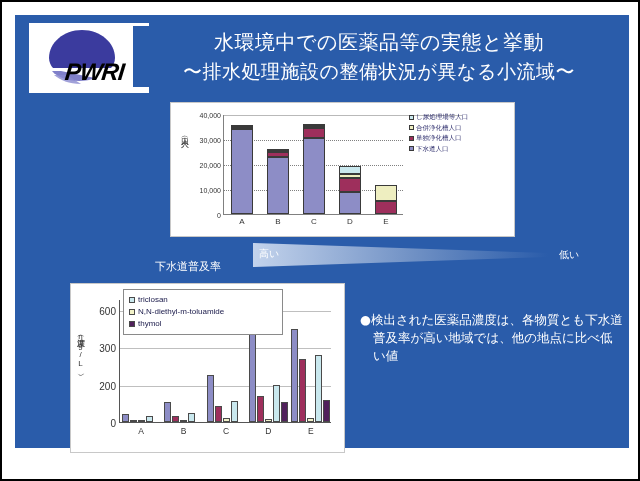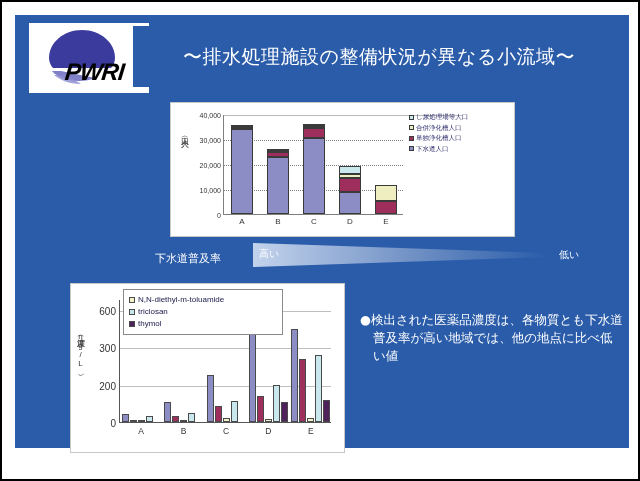--- a/index.html
+++ b/index.html
@@ -67,21 +67,21 @@
   .c1-xlab{position:absolute;top:102px;font-size:8px;color:#333;
     transform:translateX(-50%);}
   #c1-legend{
     position:absolute;left:238px;top:9px;font-size:6.5px;color:#2a2a6a;line-height:10.5px;
   }
   #c1-legend .row{display:flex;align-items:center;white-space:nowrap;}
   #c1-legend .sw{width:5px;height:5px;margin-right:2px;box-sizing:border-box;border:1px solid #3a3a3a;flex:none;}
 
   
   #rate-row{position:absolute;left:140px;top:228px;width:470px;height:26px;}
-  #rate-label{position:absolute;left:0;top:8px;font-size:11px;color:#ffffff;
+  #rate-label{position:absolute;left:0;top:16px;font-size:11px;color:#ffffff;
      font-family:"DejaVu Sans","Liberation Sans",sans-serif;}
   #rate-arrow{position:absolute;left:98px;top:0px;width:295px;height:24px;}
   #rate-high{position:absolute;left:104px;top:4px;font-size:10px;color:#ffffff;
      font-family:"DejaVu Sans","Liberation Sans",sans-serif;}
   #rate-low{position:absolute;left:404px;top:5px;font-size:10px;color:#ffffff;
      font-family:"DejaVu Sans","Liberation Sans",sans-serif;}
 
   
   #chart2{
     position:absolute;left:55px;top:268px;width:275px;height:170px;
@@ -124,20 +124,21 @@
     <div id="logo">
       <svg class="logo-dome" viewBox="0 0 82 60">
         <path d="M41 2 C60 2 74 15 74 30 C74 34 72 38 70 40 L12 40 C10 38 8 34 8 30 C8 15 22 2 41 2 Z" fill="#3b3b9e"></path>
         <path d="M11 43 C16 49 26 53 38 53 C44 53 50 52 54 50 L20 43 Z" fill="#6a6ac0" opacity="0.85"></path>
         <path d="M13 47 C19 52 28 56 40 56 L26 47 Z" fill="#8a8ad0" opacity="0.8"></path>
       </svg>
       <div class="logo-word">PWRI</div>
     </div>
 
     <div id="title">
+      <div class="t1">水環境中での医薬品等の実態と挙動</div>
       <div class="t2">〜排水処理施設の整備状況が異なる小流域〜</div>
     </div>
 
     <div id="chart1">
       <div id="c1-ylabel">人口（人）</div>
       <div id="c1-plot">
           <div class="topline"></div>
           <div class="c1-tick" style="top: 100px;">0</div>
           <div class="gl" style="top: 75px;"></div>
           <div class="c1-tick" style="top: 75px;">10,000</div>
@@ -250,28 +251,28 @@
           <div class="c2-xlab" style="left: 148.4px;">D</div>
           <div class="c2-bar" style="left: 171.3px; height: 93.1818px; background: rgb(141, 141, 198);"></div>
           <div class="c2-bar" style="left: 179.3px; height: 63.3636px; background: rgb(158, 47, 92);"></div>
           <div class="c2-bar" style="left: 187.3px; height: 4.1px; background: rgb(242, 242, 200);"></div>
           <div class="c2-bar" style="left: 195.3px; height: 67.0909px; background: rgb(201, 232, 238);"></div>
           <div class="c2-bar" style="left: 203.3px; height: 22.3636px; background: rgb(81, 33, 92);"></div>
           <div class="c2-xlab" style="left: 190.8px;">E</div>
         </div>
       <div id="c2-legend">
           <div class="row">
+            <span class="sw" style="background: rgb(201, 232, 238);"></span>
+            <span>triclosan</span>
+          </div>
+          <div class="row">
             <span class="sw" style="background: rgb(242, 242, 200);"></span>
             <span>N,N-diethyl-m-toluamide</span>
           </div>
           <div class="row">
-            <span class="sw" style="background: rgb(201, 232, 238);"></span>
-            <span>triclosan</span>
-          </div>
-          <div class="row">
             <span class="sw" style="background: rgb(81, 33, 92);"></span>
             <span>thymol</span>
           </div>
         </div>
     </div>
 
     <div id="bullets">
       <div class="bullet">●検出された医薬品濃度は、各物質とも下水道普及率が高い地域では、他の地点に比べ低い値</div>
     </div>
 

